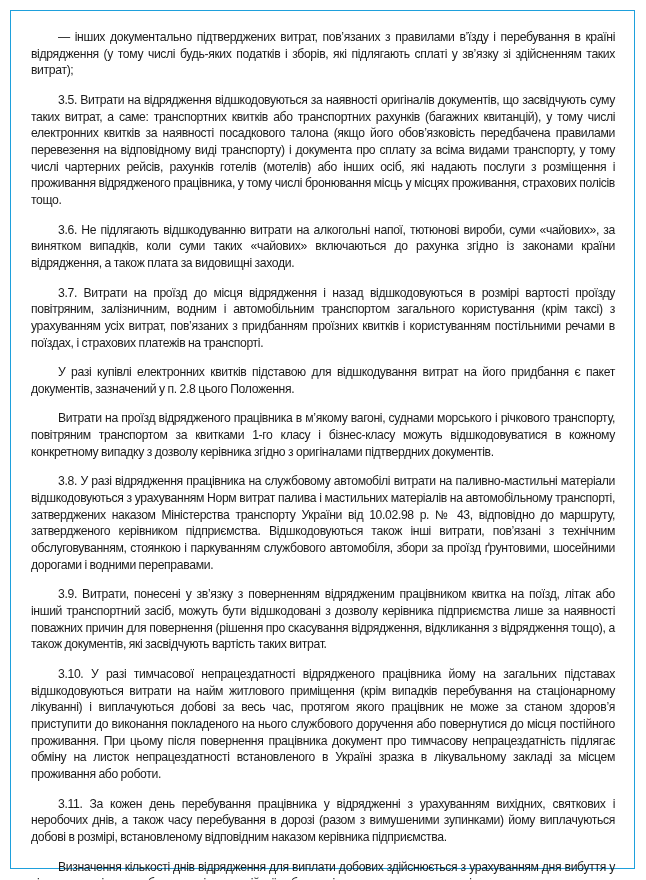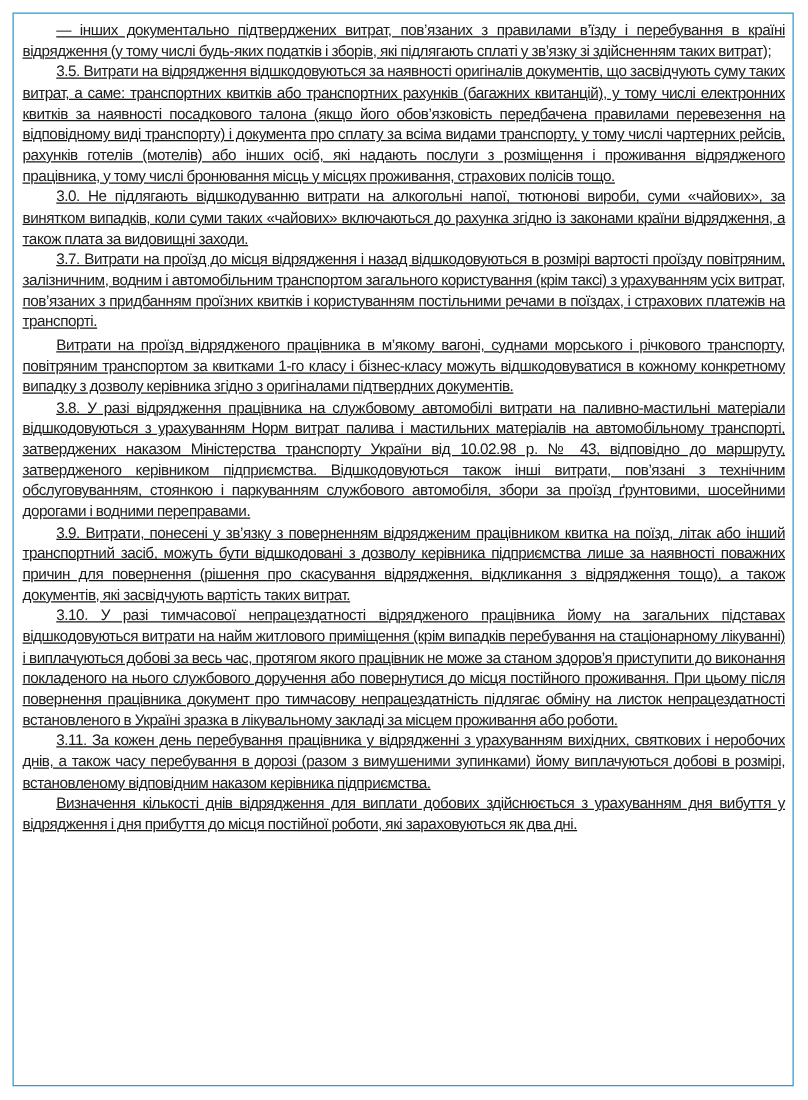--- a/index.html
+++ b/index.html
@@ -26,37 +26,37 @@
     .doc-text {
       font-family: "Liberation Sans", sans-serif;
       font-size: 12.2px;
       line-height: 16.65px;
       color: #1a1a1a;
       letter-spacing: -0.35px;
       word-spacing: -0.3px;
       text-align: justify;
     }
     .doc-text p {
-      margin: 0;
+      margin: 13px;
       text-indent: 27px;
-      text-decoration: underline;
     }
     .doc-text p.gap {
       margin-top: 2px;
     }
   </style>
 </head>
 <body>
 
 <div class="doc-box">
   <div class="doc-text">
     <p>— інших документально підтверджених витрат, пов’язаних з правилами в’їзду і перебування в країні відрядження (у тому числі будь-яких податків і зборів, які підлягають сплаті у зв’язку зі здійсненням таких витрат);</p>
     <p>3.5. Витрати на відрядження відшкодовуються за наявності оригіналів документів, що засвідчують суму таких витрат, а саме: транспортних квитків або транспортних рахунків (багажних квитанцій), у тому числі електронних квитків за наявності посадкового талона (якщо його обов’язковість передбачена правилами перевезення на відповідному виді транспорту) і документа про сплату за всіма видами транспорту, у тому числі чартерних рейсів, рахунків готелів (мотелів) або інших осіб, які надають послуги з розміщення і проживання відрядженого працівника, у тому числі бронювання місць у місцях проживання, страхових полісів тощо.</p>
-    <p>3.0. Не підлягають відшкодуванню витрати на алкогольні напої, тютюнові вироби, суми «чайових», за винятком випадків, коли суми таких «чайових» включаються до рахунка згідно із законами країни відрядження, а також плата за видовищні заходи.</p>
+    <p>3.6. Не підлягають відшкодуванню витрати на алкогольні напої, тютюнові вироби, суми «чайових», за винятком випадків, коли суми таких «чайових» включаються до рахунка згідно із законами країни відрядження, а також плата за видовищні заходи.</p>
     <p>3.7. Витрати на проїзд до місця відрядження і назад відшкодовуються в розмірі вартості проїзду повітряним, залізничним, водним і автомобільним транспортом загального користування (крім таксі) з урахуванням усіх витрат, пов’язаних з придбанням проїзних квитків і користуванням постільними речами в поїздах, і страхових платежів на транспорті.</p>
+    <p>У разі купівлі електронних квитків підставою для відшкодування витрат на його придбання є пакет документів, зазначений у п. 2.8 цього Положення.</p>
     <p class="gap">Витрати на проїзд відрядженого працівника в м’якому вагоні, суднами морського і річкового транспорту, повітряним транспортом за квитками 1-го класу і бізнес-класу можуть відшкодовуватися в кожному конкретному випадку з дозволу керівника згідно з оригіналами підтвердних документів.</p>
     <p>3.8. У разі відрядження працівника на службовому автомобілі витрати на паливно-мастильні матеріали відшкодовуються з урахуванням Норм витрат палива і мастильних матеріалів на автомобільному транспорті, затверджених наказом Міністерства транспорту України від 10.02.98 р. № 43, відповідно до маршруту, затвердженого керівником підприємства. Відшкодовуються також інші витрати, пов’язані з технічним обслуговуванням, стоянкою і паркуванням службового автомобіля, збори за проїзд ґрунтовими, шосейними дорогами і водними переправами.</p>
     <p>3.9. Витрати, понесені у зв’язку з поверненням відрядженим працівником квитка на поїзд, літак або інший транспортний засіб, можуть бути відшкодовані з дозволу керівника підприємства лише за наявності поважних причин для повернення (рішення про скасування відрядження, відкликання з відрядження тощо), а також документів, які засвідчують вартість таких витрат.</p>
     <p>3.10. У разі тимчасової непрацездатності відрядженого працівника йому на загальних підставах відшкодовуються витрати на найм житлового приміщення (крім випадків перебування на стаціонарному лікуванні) і виплачуються добові за весь час, протягом якого працівник не може за станом здоров’я приступити до виконання покладеного на нього службового доручення або повернутися до місця постійного проживання. При цьому після повернення працівника документ про тимчасову непрацездатність підлягає обміну на листок непрацездатності встановленого в Україні зразка в лікувальному закладі за місцем проживання або роботи.</p>
     <p>3.11. За кожен день перебування працівника у відрядженні з урахуванням вихідних, святкових і неробочих днів, а також часу перебування в дорозі (разом з вимушеними зупинками) йому виплачуються добові в розмірі, встановленому відповідним наказом керівника підприємства.</p>
     <p>Визначення кількості днів відрядження для виплати добових здійснюється з урахуванням дня вибуття у відрядження і дня прибуття до місця постійної роботи, які зараховуються як два дні.</p>
   </div>
 </div>
 
 </body></html>

